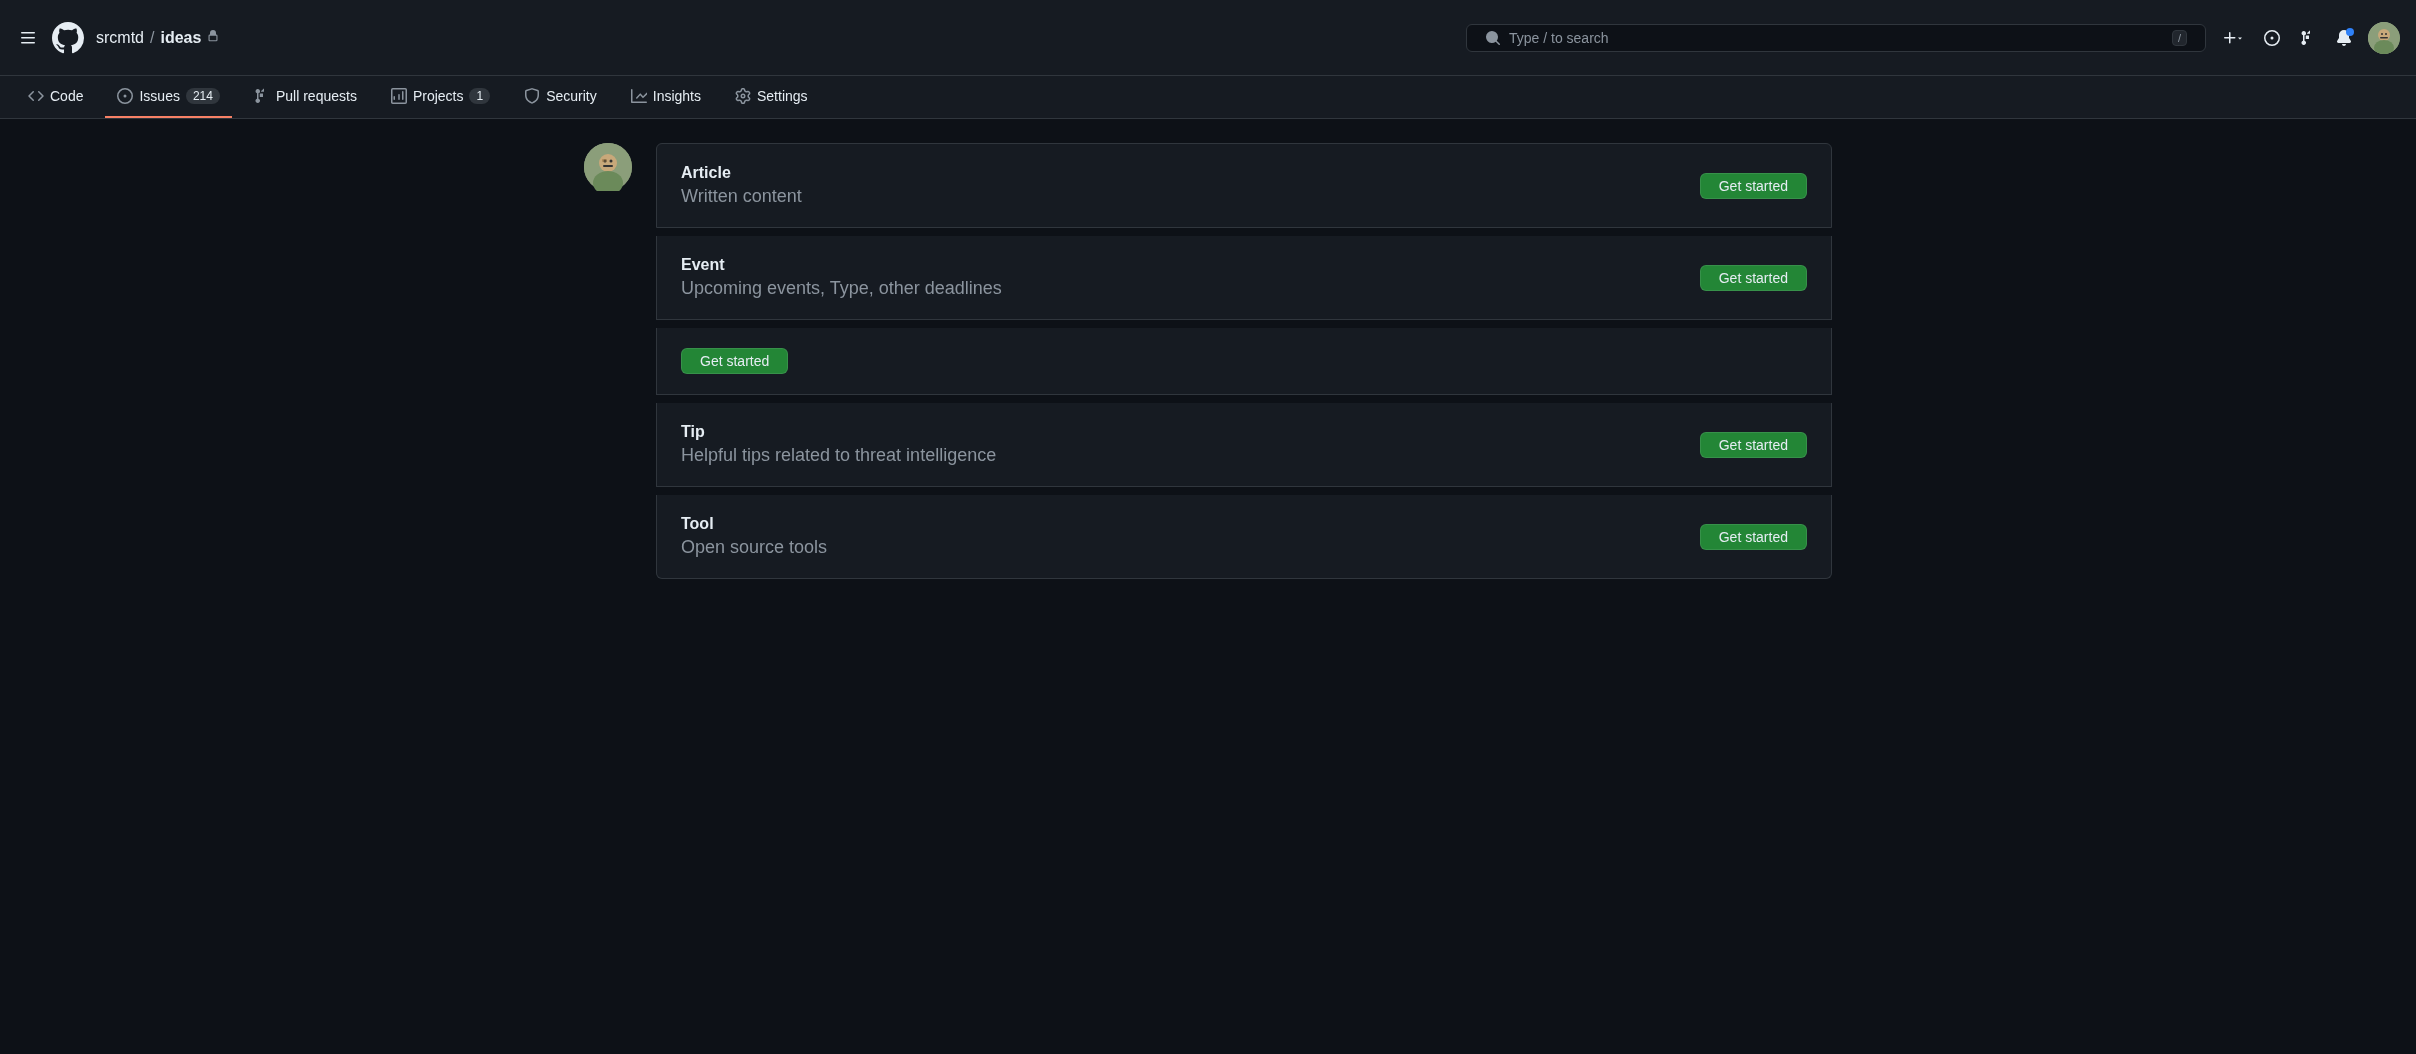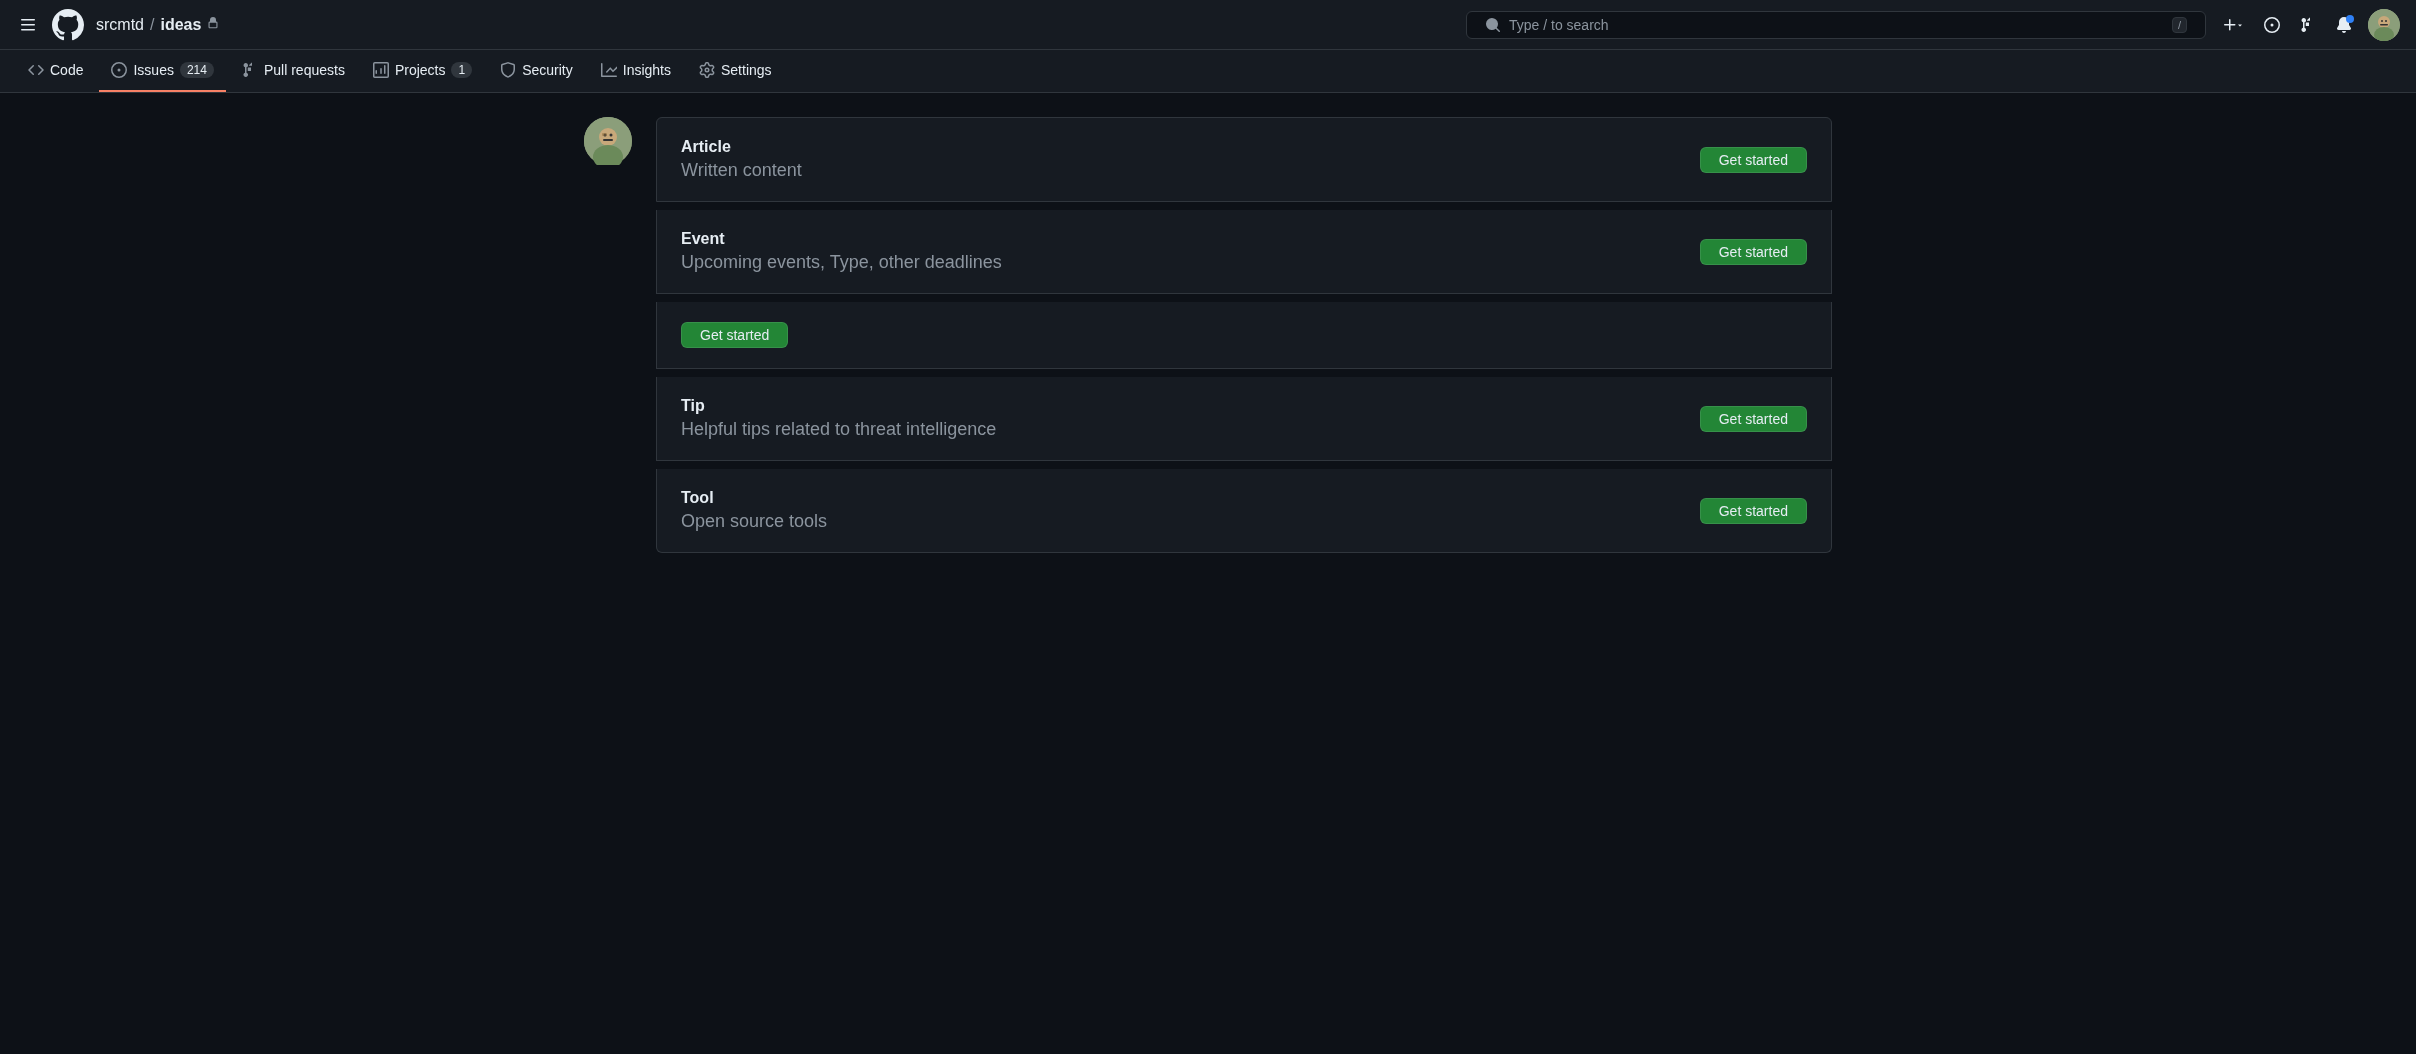--- a/index.html
+++ b/index.html
@@ -8,21 +8,21 @@
       background-color: #0d1117;
       color: #e6edf3;
       font-family: -apple-system, BlinkMacSystemFont, "Segoe UI", Helvetica, Arial, sans-serif;
       font-size: 14px;
     }
 
     
     .top-nav {
       background-color: #161b22;
       border-bottom: 1px solid #30363d;
-      height: 50px;
+      height: 76px;
       display: flex;
       align-items: center;
       padding: 0 16px;
       gap: 12px;
     }
 
     .top-nav-left {
       display: flex;
       align-items: center;
       gap: 12px;
@@ -149,21 +149,21 @@
       font-size: 14px;
     }
 
     
     .repo-nav {
       background-color: #161b22;
       border-bottom: 1px solid #30363d;
       display: flex;
       align-items: center;
       padding: 0 16px;
-      gap: 4px;
+      gap: 10px;
       overflow-x: auto;
     }
 
     .repo-nav-item {
       display: flex;
       align-items: center;
       gap: 6px;
       padding: 12px 12px;
       color: #e6edf3;
       cursor: pointer;

